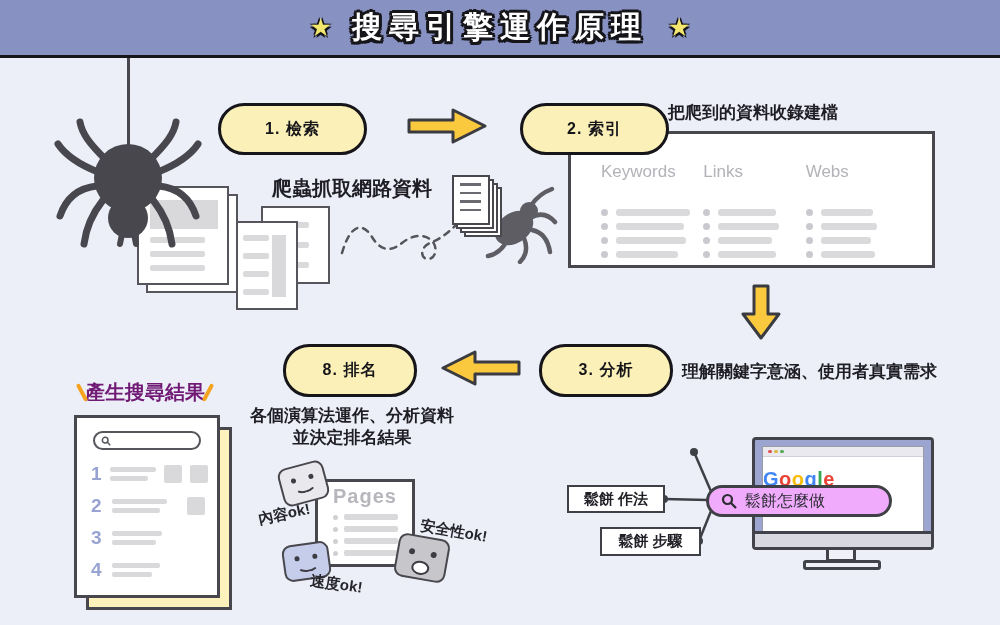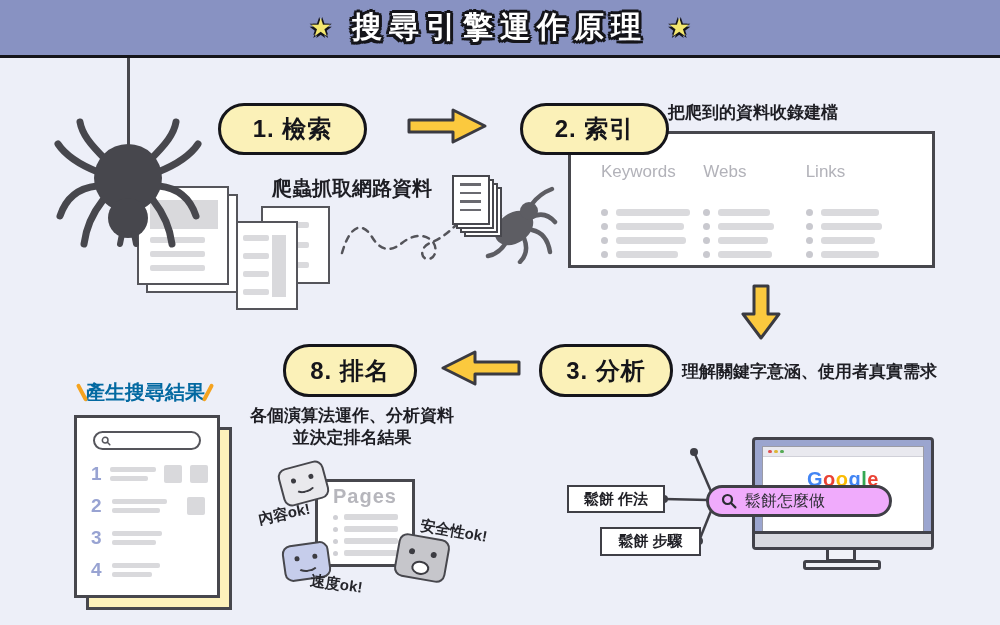--- a/index.html
+++ b/index.html
@@ -12,21 +12,21 @@
     border-bottom:3px solid #15151a;display:flex;align-items:center;justify-content:center;gap:20px;}
   .hdr-title{font-size:30px;font-weight:bold;color:#ffffff;letter-spacing:7px;
     text-shadow:-2.5px -2.5px 0 #15151a,2.5px -2.5px 0 #15151a,-2.5px 2.5px 0 #15151a,
     2.5px 2.5px 0 #15151a,-3px 0 0 #15151a,3px 0 0 #15151a,0 -3px 0 #15151a,0 3px 0 #15151a;}
   .hdr-star{font-size:25px;color:#f3e76f;
     text-shadow:-1.5px -1.5px 0 #15151a,1.5px -1.5px 0 #15151a,-1.5px 1.5px 0 #15151a,1.5px 1.5px 0 #15151a;}
 
   
   .badge{position:absolute;display:flex;align-items:center;justify-content:center;
     background:#fbf1b8;border:3px solid #15151a;border-radius:26px;
-    font-weight:bold;font-size:24px;color:#15151a;letter-spacing:1px;z-index:5;}
+    font-weight:bold;font-size:16px;color:#15151a;letter-spacing:1px;z-index:5;}
   #badge1{left:218px;top:103px;width:143px;height:46px;}
   #badge2{left:520px;top:103px;width:143px;height:46px;}
   #badge3{left:539px;top:344px;width:128px;height:47px;}
   #badge4{left:283px;top:344px;width:128px;height:47px;}
   .cap{position:absolute;font-weight:bold;color:#1e1e24;font-size:17px;white-space:nowrap;}
   #cap1{left:232px;top:175px;width:200px;text-align:right;font-size:20px;}
   #cap2{left:668px;top:101px;}
   #cap3{left:682px;top:360px;}
   #cap4{left:248px;top:405px;width:208px;text-align:center;line-height:22px;}
 
@@ -65,21 +65,21 @@
   .idx-head{font-size:17px;color:#b2b2b9;margin-bottom:27px;}
   .idx-row{display:flex;align-items:center;gap:8px;margin-bottom:7px;}
   .idx-dot{width:7px;height:7px;border-radius:50%;background:#c9c9cf;flex:none;}
   .idx-bar{height:7px;border-radius:3px;background:#dadadd;}
   .w74{width:74px}.w68{width:68px}.w70{width:70px}.w62{width:62px}
   .w58{width:58px}.w61{width:61px}.w54{width:54px}
   .w52{width:52px}.w56{width:56px}.w50{width:50px}
 
   
   #res-title{left:66px;top:379px;width:158px;display:flex;align-items:center;justify-content:center;
-    gap:1px;color:#0369a1;font-weight:bold;font-size:20px;z-index:2;white-space:nowrap;text-align:right;}
+    gap:1px;color:#701a75;font-weight:bold;font-size:20px;z-index:2;white-space:nowrap;text-align:right;}
   .slash{width:4px;height:19px;background:#f5a31f;border-radius:2px;flex:none;}
   .slash.l{transform:rotate(-28deg);}
   .slash.r{transform:rotate(28deg);}
   #page-yellow{left:86px;top:427px;width:140px;height:177px;background:#fdf2bb;border:3px solid #47474d;z-index:1;box-sizing:content-box;}
   #page-white{left:74px;top:415px;width:140px;height:177px;background:#fff;border:3px solid #47474d;z-index:2;}
   .res-pill{margin:13px auto 0;width:108px;height:19px;border:2.5px solid #55555b;border-radius:12px;
     display:flex;align-items:center;padding-left:6px;box-sizing:border-box;}
   #res-rows{margin:14px 12px 0 14px;}
   .res-row{display:flex;align-items:center;gap:8px;margin-bottom:12px;height:20px;}
   .res-num{font-size:19px;font-weight:bold;color:#98a3d2;width:13px;line-height:20px;}
@@ -120,21 +120,21 @@
   #qbox3{left:600px;top:527px;width:101px;height:29px;}
   #connectors{left:655px;top:440px;width:70px;height:115px;z-index:4;}
   #monitor{left:752px;top:437px;width:182px;height:113px;background:#9ba5cf;border:3px solid #42424a;
     border-radius:4px;z-index:3;box-sizing:border-box;}
   #bezel{position:absolute;left:0;right:0;bottom:0;height:13px;background:#d8d9e0;border-top:3px solid #42424a;}
   #browser{position:absolute;left:7px;top:6px;right:7px;height:84px;background:#fff;border:1px solid #9b9ba5;}
   #browser-bar{height:9px;background:#e9e9ef;border-bottom:1px solid #d0d0d8;display:flex;align-items:center;
     gap:2.5px;padding-left:5px;}
   .bdot{width:3.5px;height:3.5px;border-radius:50%;flex:none;}
   .bdot.r{background:#e05252}.bdot.y{background:#ddb638}.bdot.g{background:#55aa55}
-  #google{text-align:center;margin-top:11px;font-size:20px;font-weight:bold;letter-spacing:0.5px;}
+  #google{text-align:left;margin-top:11px;font-size:20px;font-weight:bold;letter-spacing:0.5px;}
   .gl-b{color:#4285F4}.gl-r{color:#EA4335}.gl-y{color:#FBBC05}.gl-g{color:#34A853}
   #stand-neck{left:826px;top:548px;width:30px;height:14px;background:#f0f1f7;border:3px solid #42424a;
     border-top:none;z-index:2;box-sizing:border-box;}
   #stand-base{left:803px;top:560px;width:78px;height:10px;background:#f0f1f7;border:3px solid #42424a;
     border-radius:3px;z-index:2;box-sizing:border-box;}
   #search-pill{left:706px;top:485px;width:186px;height:32px;background:#f0abfc;border:3px solid #3f3f46;
     border-radius:17px;display:flex;align-items:center;gap:8px;padding-left:12px;z-index:6;box-sizing:border-box;}
   #search-pill span{font-size:16px;color:#2c2c33;}
 
   
@@ -238,55 +238,55 @@
       <div class="idx-row">
           <div class="idx-dot"></div>
           <div class="idx-bar w70"></div>
         </div>
       <div class="idx-row">
           <div class="idx-dot"></div>
           <div class="idx-bar w62"></div>
         </div>
     </div>
     <div class="idx-col">
+      <div class="idx-head">Links</div>
+      <div class="idx-row">
+          <div class="idx-dot"></div>
+          <div class="idx-bar w58"></div>
+        </div>
+      <div class="idx-row">
+          <div class="idx-dot"></div>
+          <div class="idx-bar w61"></div>
+        </div>
+      <div class="idx-row">
+          <div class="idx-dot"></div>
+          <div class="idx-bar w54"></div>
+        </div>
+      <div class="idx-row">
+          <div class="idx-dot"></div>
+          <div class="idx-bar w58"></div>
+        </div>
+    </div>
+    <div class="idx-col">
       <div class="idx-head">Webs</div>
       <div class="idx-row">
           <div class="idx-dot"></div>
           <div class="idx-bar w52"></div>
         </div>
       <div class="idx-row">
           <div class="idx-dot"></div>
           <div class="idx-bar w56"></div>
         </div>
       <div class="idx-row">
           <div class="idx-dot"></div>
           <div class="idx-bar w50"></div>
         </div>
       <div class="idx-row">
           <div class="idx-dot"></div>
           <div class="idx-bar w54"></div>
-        </div>
-    </div>
-    <div class="idx-col">
-      <div class="idx-head">Links</div>
-      <div class="idx-row">
-          <div class="idx-dot"></div>
-          <div class="idx-bar w58"></div>
-        </div>
-      <div class="idx-row">
-          <div class="idx-dot"></div>
-          <div class="idx-bar w61"></div>
-        </div>
-      <div class="idx-row">
-          <div class="idx-dot"></div>
-          <div class="idx-bar w54"></div>
-        </div>
-      <div class="idx-row">
-          <div class="idx-dot"></div>
-          <div class="idx-bar w58"></div>
         </div>
     </div>
   </div>
 
   <svg id="arrow-down" class="yarrow" width="42" height="58" viewBox="0 0 42 58">
     <path d="M14,3 H28 V31 H39 L21,55 L3,31 H14 Z" fill="#fbc93e" stroke="#3a3a41" stroke-width="3" stroke-linejoin="round"></path>
   </svg>
 
   <div id="badge3" class="badge">3. 分析</div>
   <div id="cap3" class="cap">理解關鍵字意涵、使用者真實需求</div>

